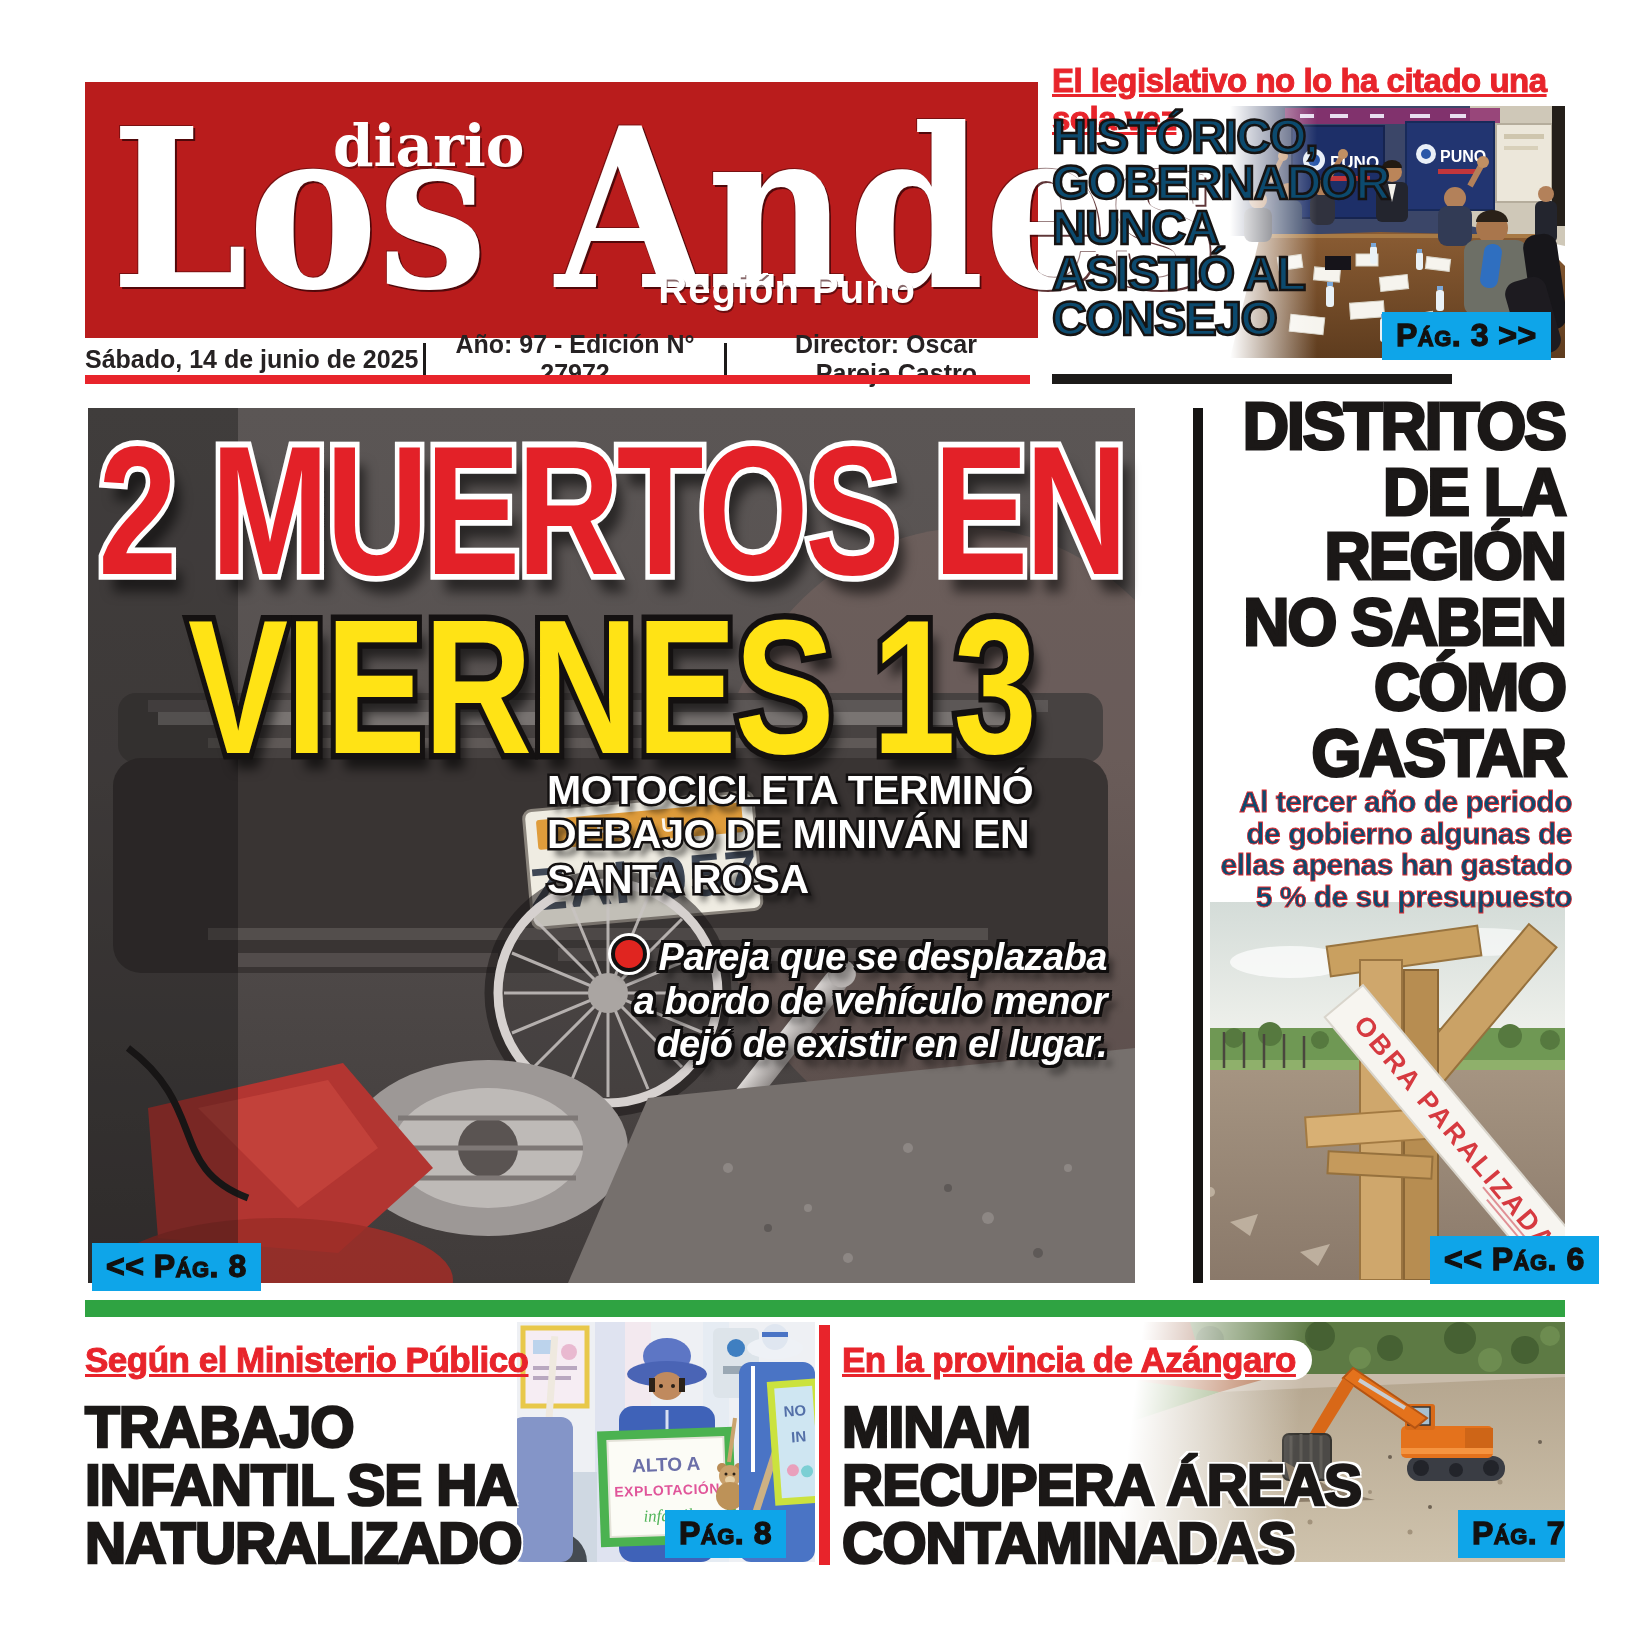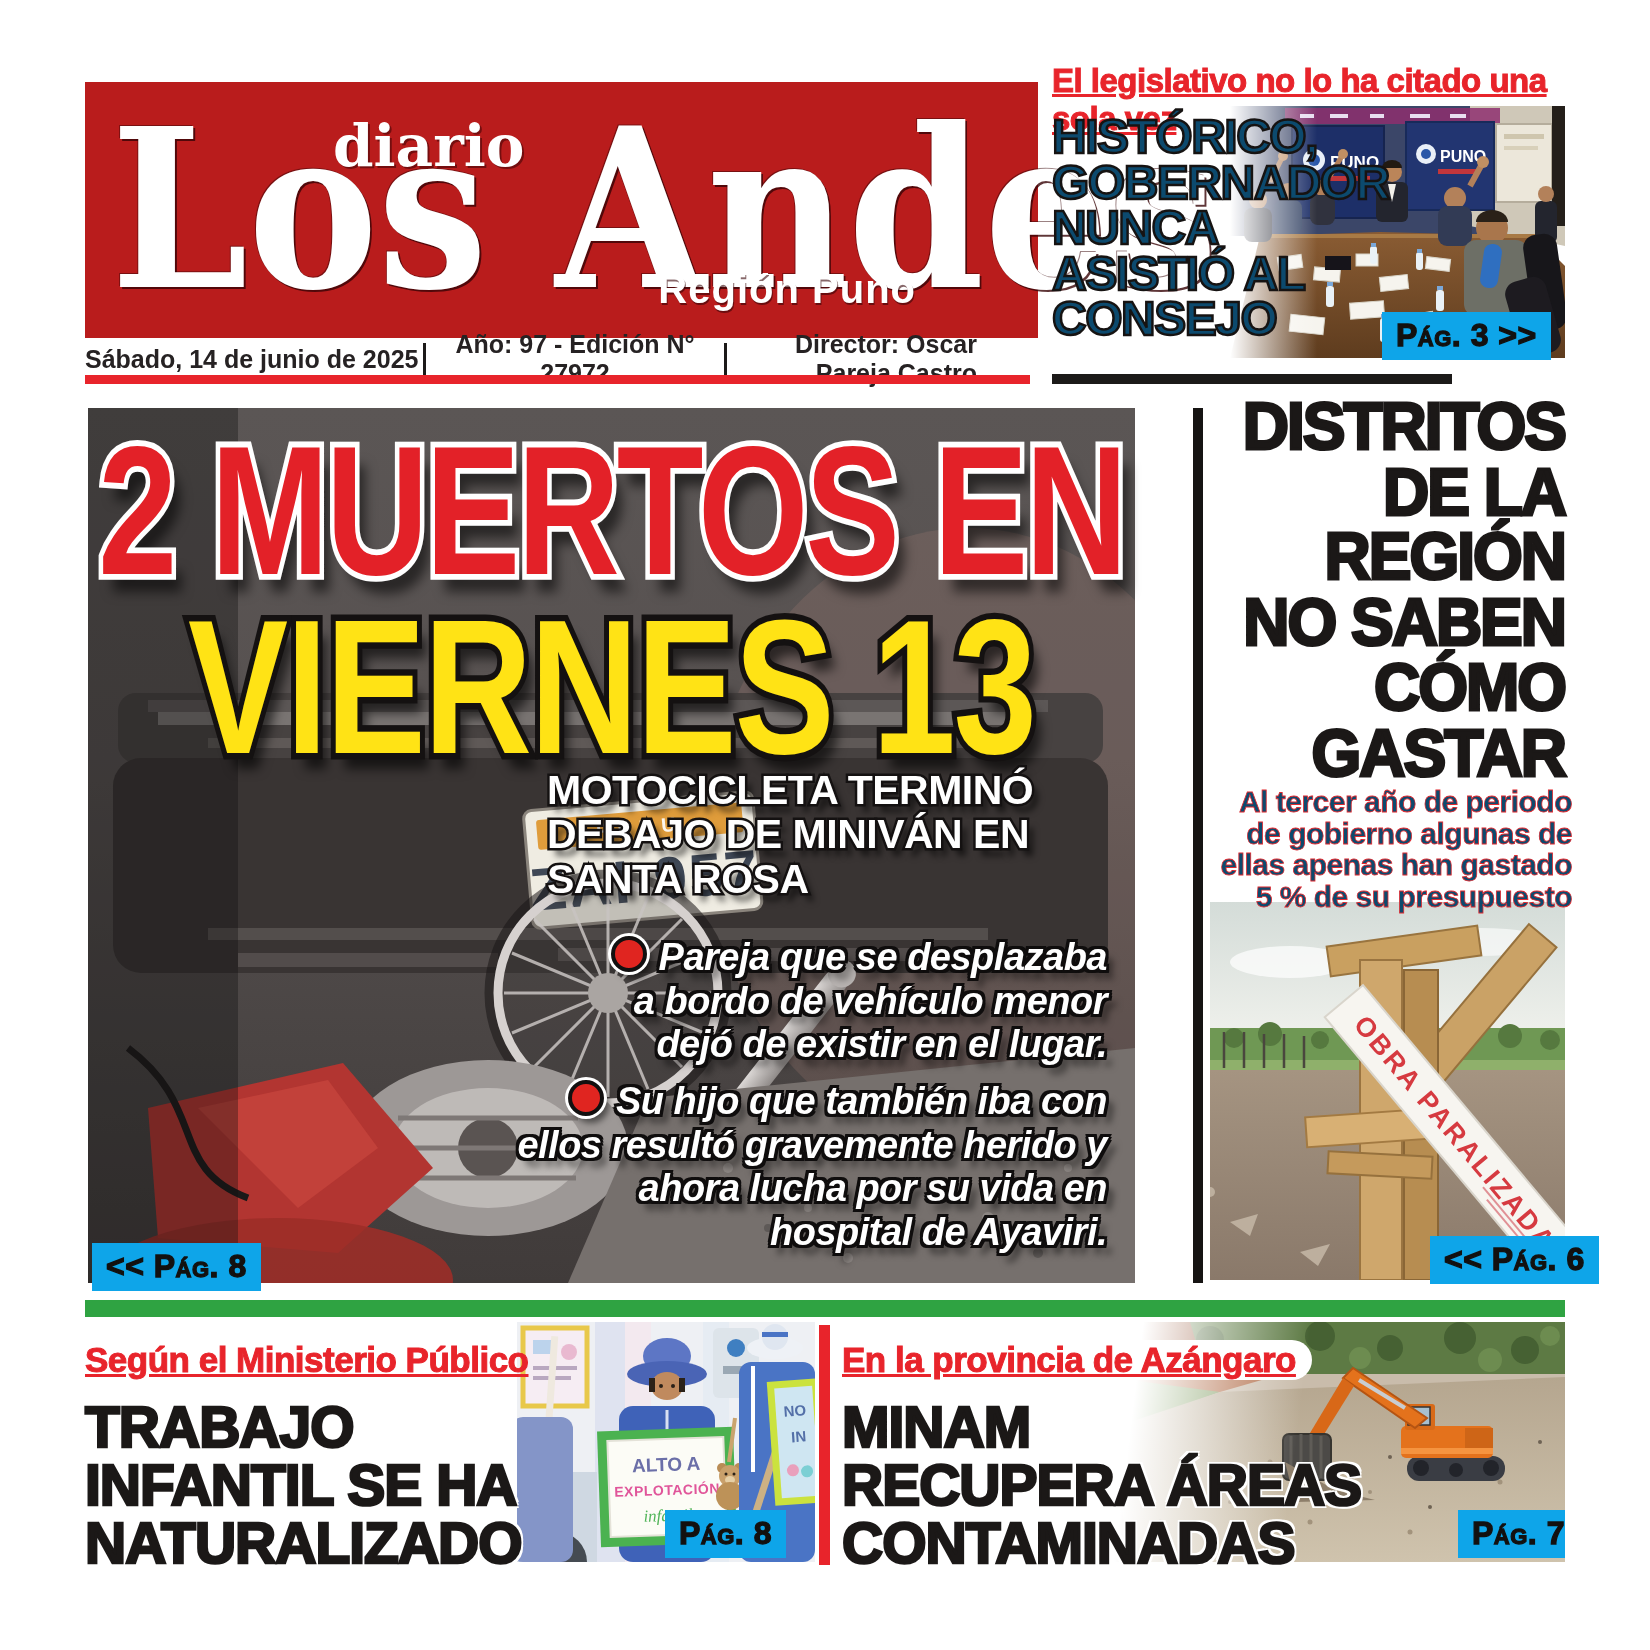--- a/index.html
+++ b/index.html
@@ -299,23 +299,20 @@
     <div class="hl1 outlined" data-interactable="false" data-text="2 MUERTOS EN">2 MUERTOS EN</div>
     <div class="hl2 outlined" data-interactable="false" data-text="VIERNES 13">VIERNES 13</div>
     <div class="subhead outlined" data-interactable="false" data-text="MOTOCICLETA TERMINÓ
 DEBAJO DE MINIVÁN EN
 SANTA ROSA">MOTOCICLETA TERMINÓ
 DEBAJO DE MINIVÁN EN
 SANTA ROSA</div>
     <div class="bullet bullet1" data-interactable="false">
       <span class="dot" data-interactable="false"></span><span data-interactable="false">Pareja que se desplazaba a bordo de vehículo menor dejó de existir en el lugar.</span>
     </div>
-    <div class="bullet bullet2" data-interactable="false">
-      <span class="dot" data-interactable="false"></span><span data-interactable="false">Su hijo que también iba con ellos resultó gravemente herido y ahora lucha por su vida en hospital de Ayaviri.</span>
-    </div>
     <div class="badge mb-badge" data-interactable="false">&lt;&lt; Pág. 8</div>
   </div>
 
   <div class="vdiv" data-interactable="false"></div>
 
   <div class="rightcol" data-interactable="false">
     <div class="rc-head" data-interactable="false">DISTRITOS
 DE LA
 REGIÓN
 NO SABEN

